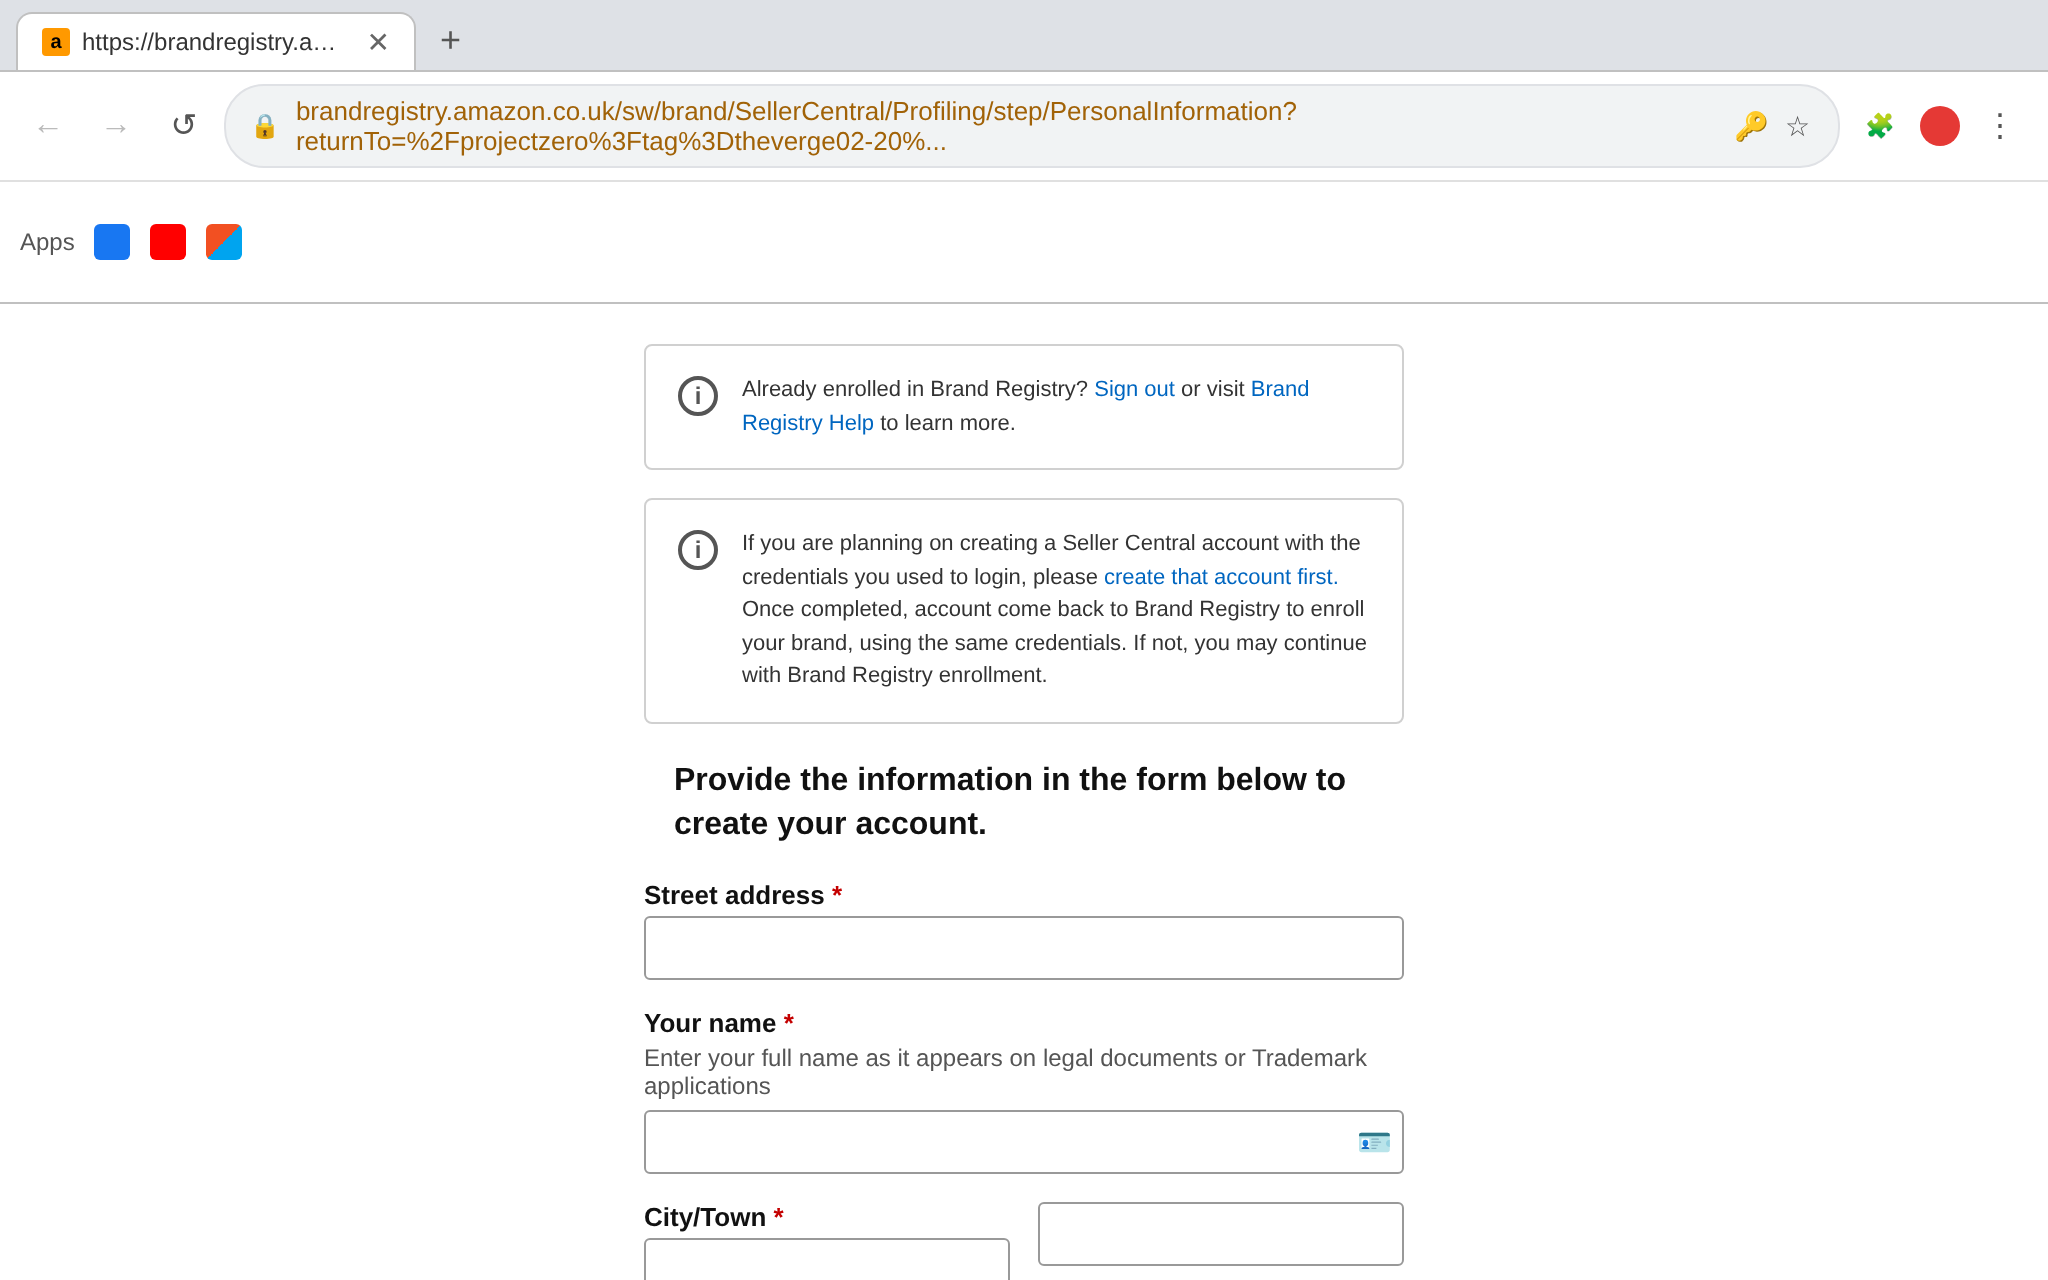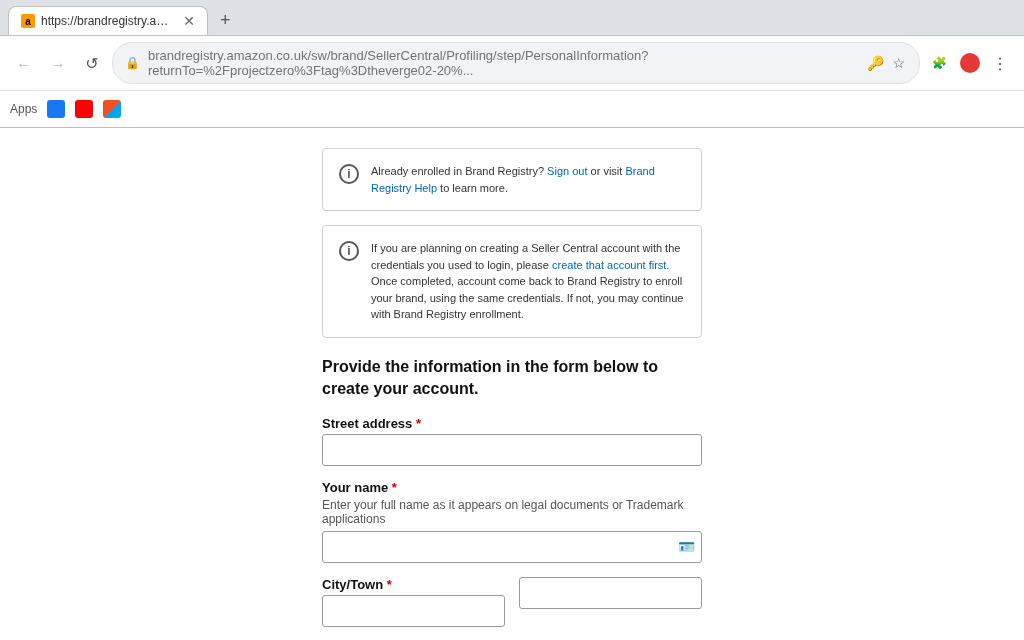--- a/index.html
+++ b/index.html
@@ -93,34 +93,34 @@
       align-items: center;
       background: #f1f3f4;
       border: 1px solid #dfe1e5;
       border-radius: 20px;
       padding: 5px 12px;
       gap: 8px;
       font-size: 13px;
       color: #333;
     }
     .address-bar .lock-icon { color: #555; font-size: 12px; }
-    .address-text { flex: 1; font-size: 13px; color: #737373; }
+    .address-text { flex: 1; font-size: 13px; color: #a16207; }
     .address-actions { display: flex; gap: 4px; }
     .addr-action-btn {
       background: none;
       border: none;
       font-size: 14px;
       color: #555;
       cursor: pointer;
       padding: 2px;
     }
     .bookmarks-bar {
       display: flex;
       align-items: center;
-      padding: 9px 10px;
+      padding: 21px 10px;
       background: #fff;
       border-top: 1px solid #e0e0e0;
       gap: 10px;
       font-size: 12px;
     }
     .apps-label { color: #555; font-size: 12px; }
     .bookmark-icon {
       width: 18px;
       height: 18px;
       border-radius: 3px;
@@ -167,21 +167,21 @@
       flex-shrink: 0;
       margin-top: 1px;
     }
     .info-text { font-size: 11px; line-height: 1.5; color: #333; }
     .info-text a { color: #0066c0; text-decoration: none; }
 
     .form-heading {
       font-size: 16px;
       font-weight: bold;
       color: #111;
-      margin: 18px 0 16px;
+      margin: 18px 15px 16px;
       line-height: 1.4;
     }
 
     .form-group { margin-bottom: 14px; }
     .form-label {
       display: block;
       font-size: 13px;
       font-weight: bold;
       color: #111;
       margin-bottom: 3px;

